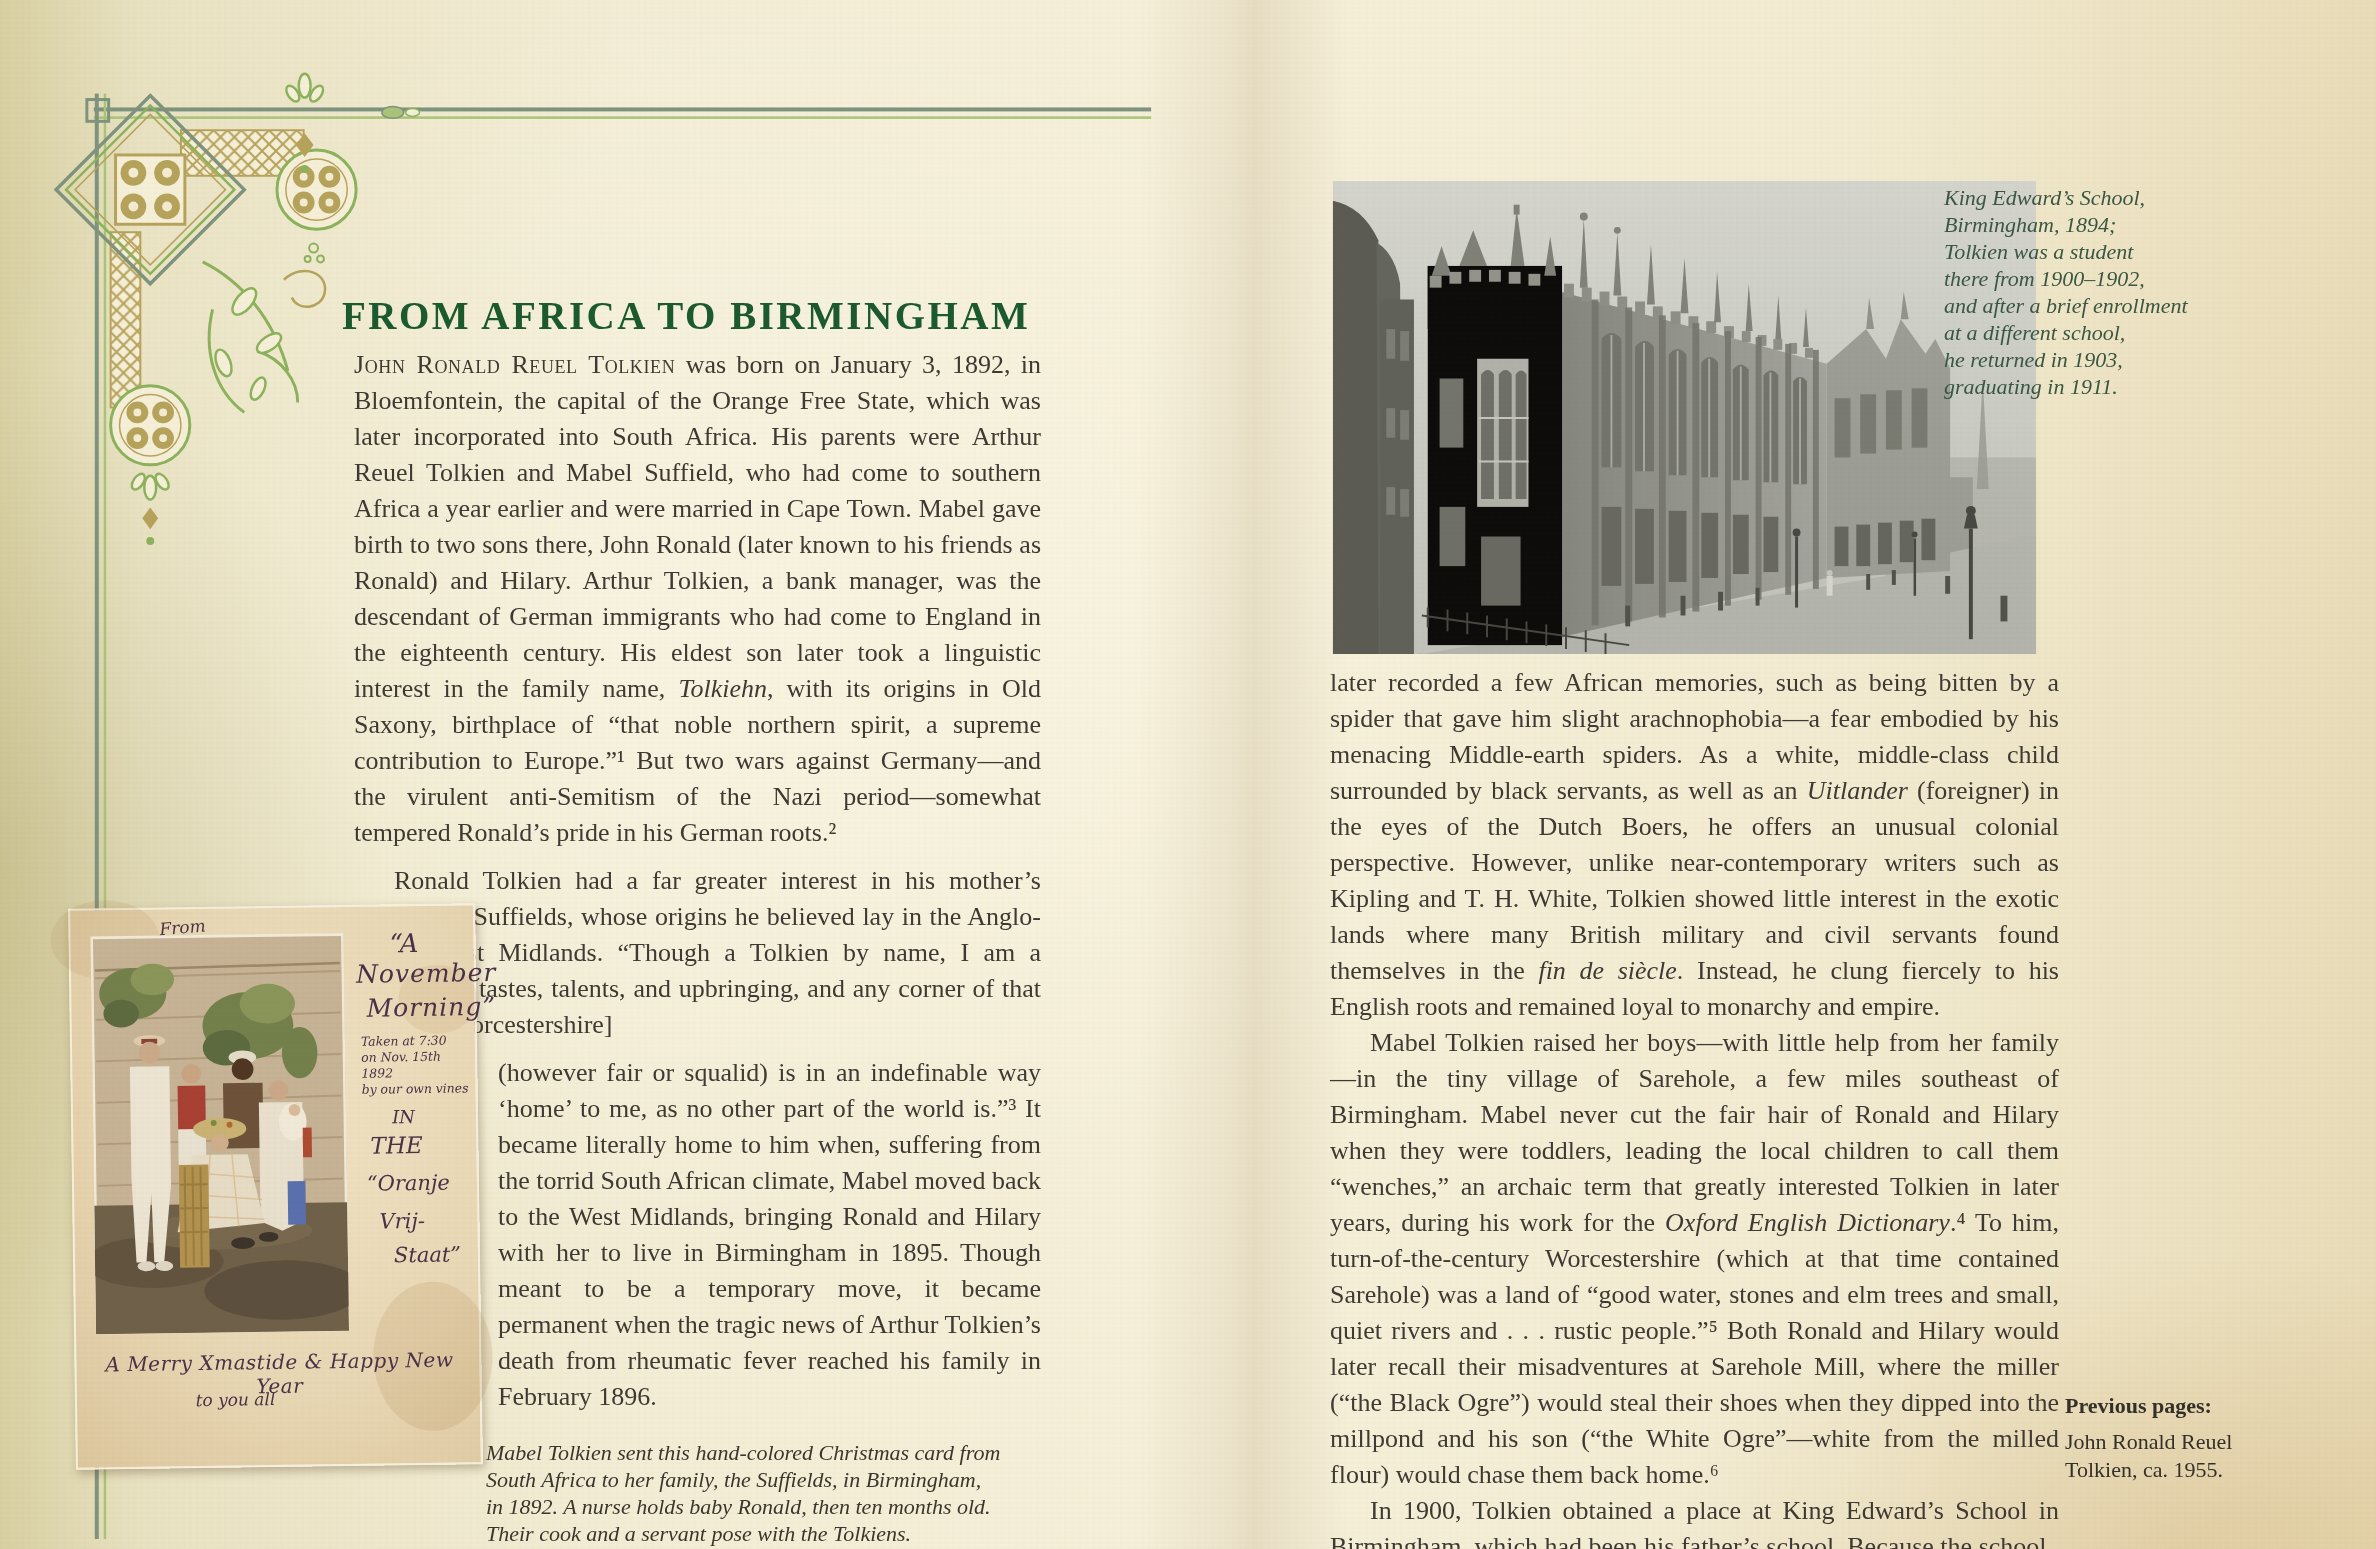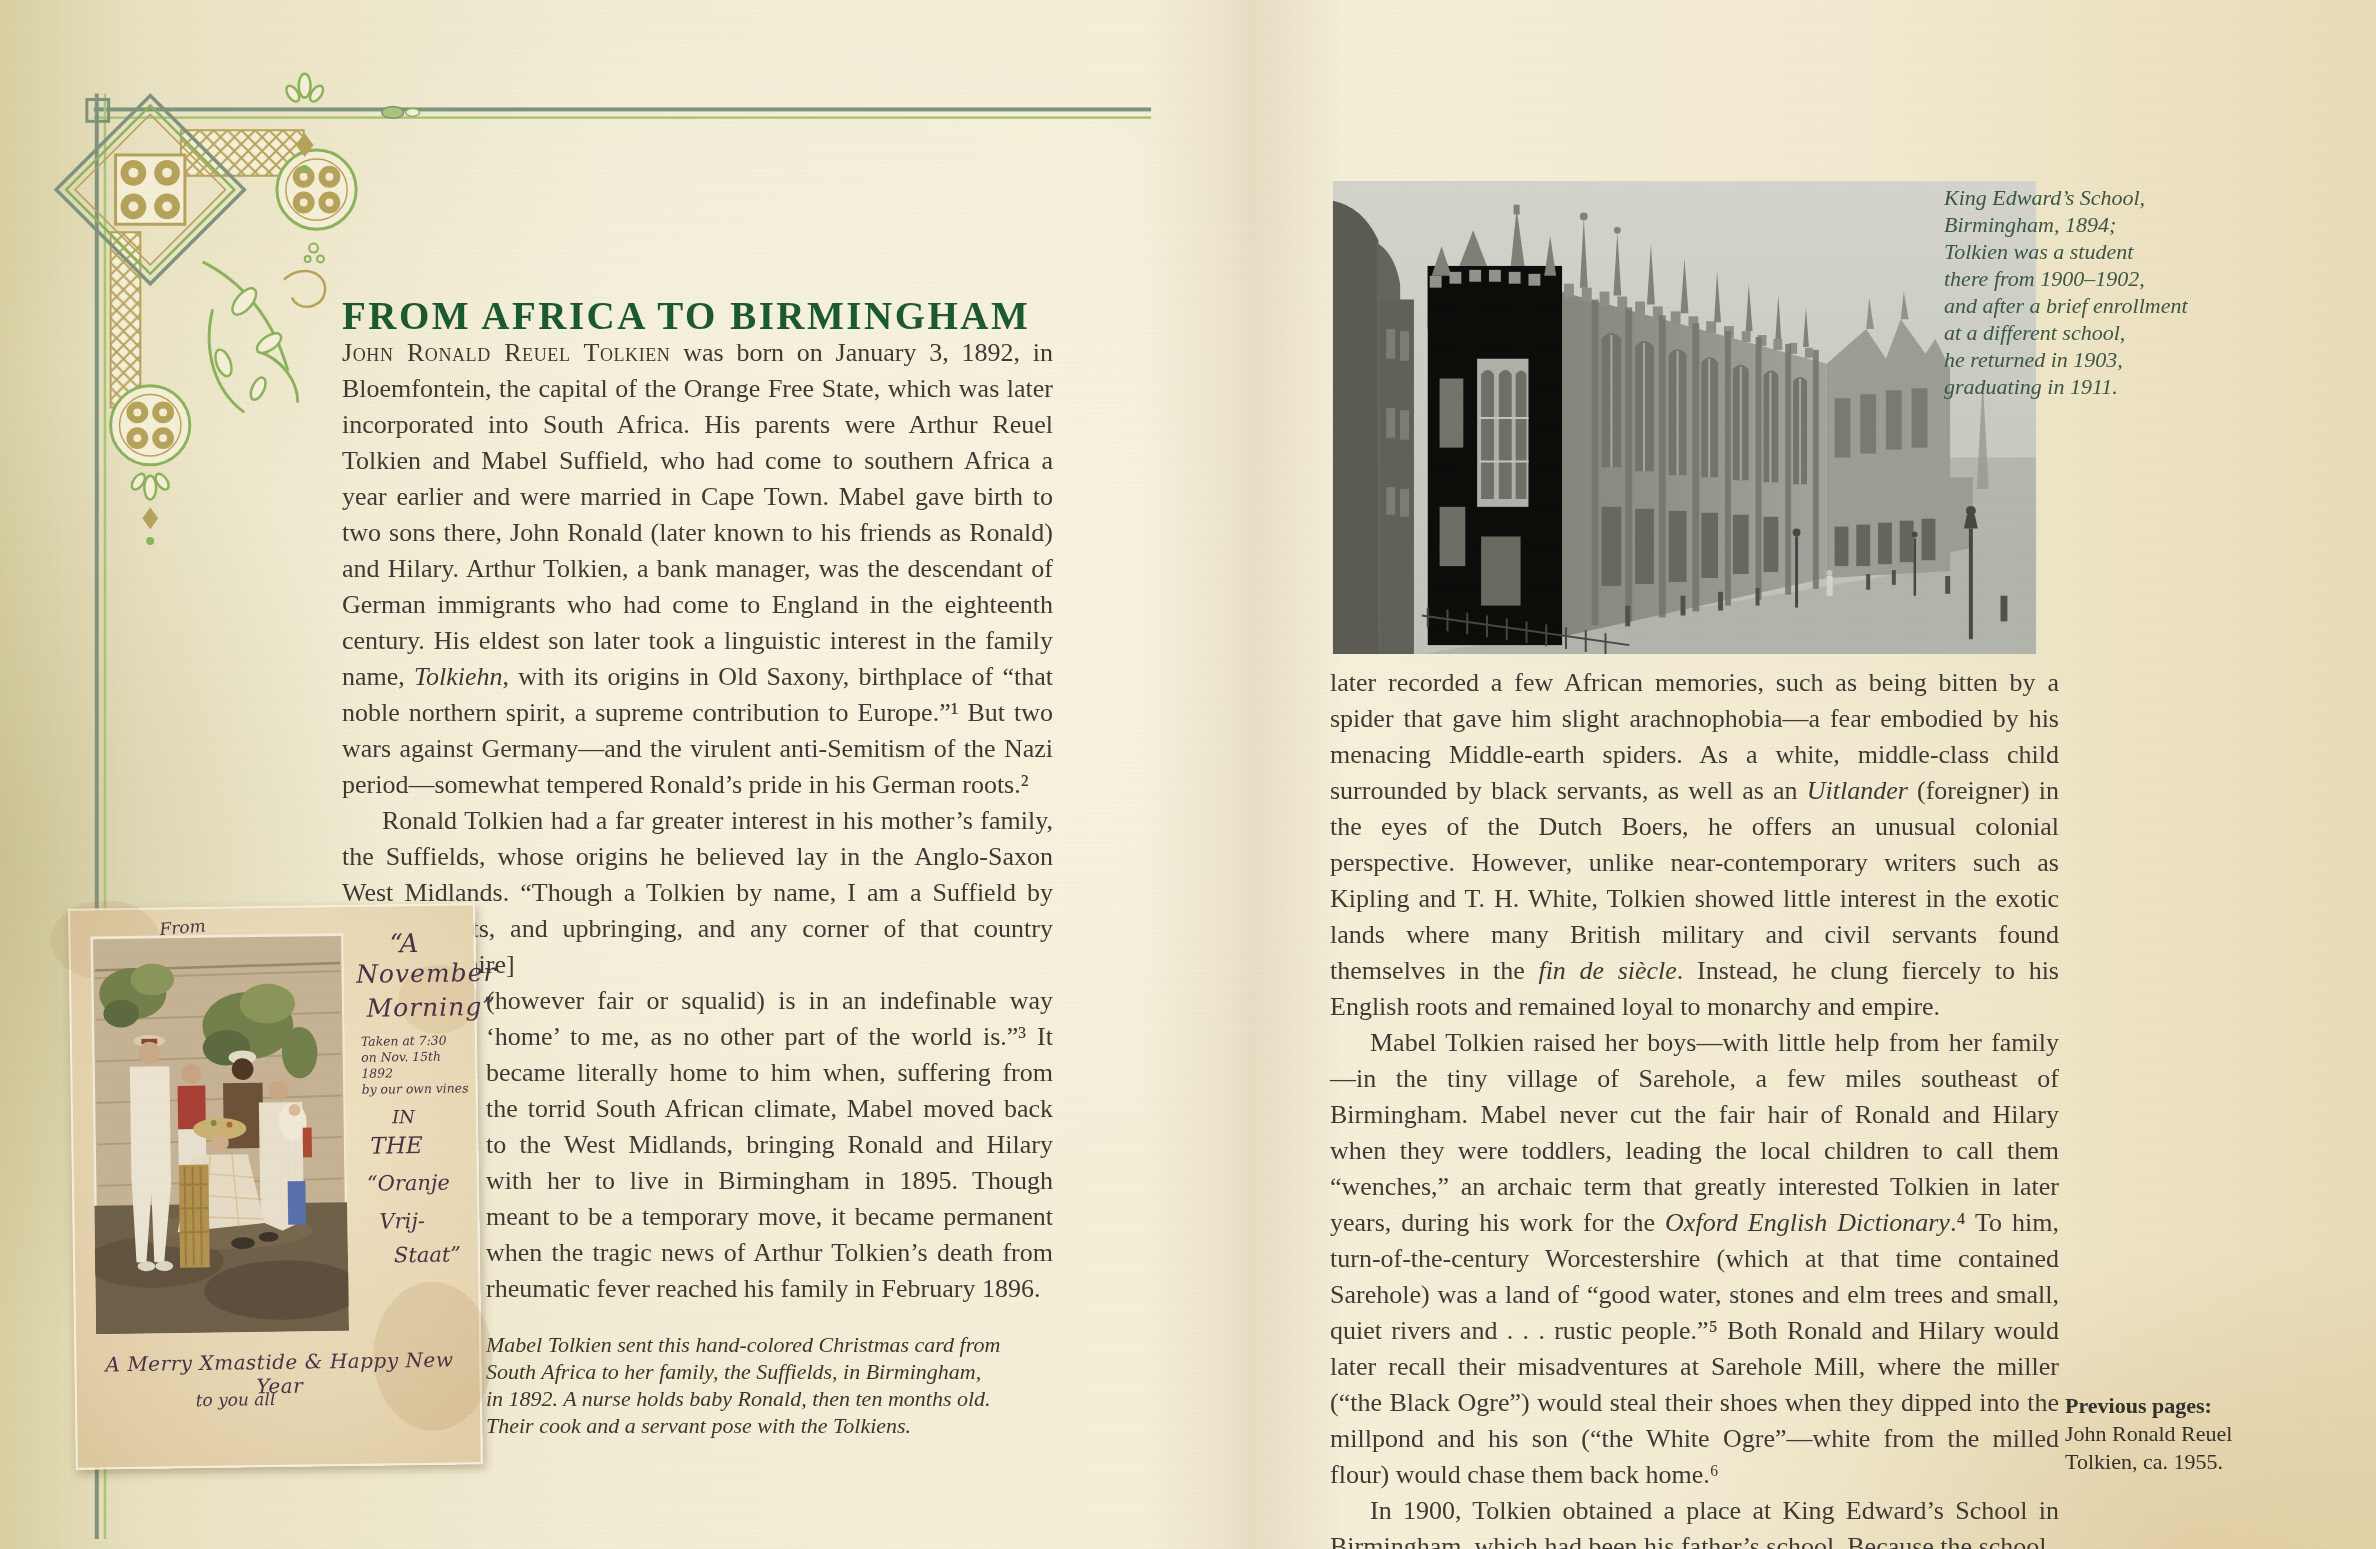--- a/index.html
+++ b/index.html
@@ -21,21 +21,21 @@
   
   .heading{
     position:absolute;left:342px;top:293px;
     font-size:39px;font-weight:700;letter-spacing:2.5px;
     color:#1b5a2e;white-space:nowrap;
   }
   .leftcol{
     position:absolute;left:342px;top:335px;width:711px;
     color:#3e3933;font-size:26px;line-height:36px;text-align:justify;
   }
-  .leftcol p{margin:0;}
+  .leftcol p{margin:12px;}
   .indent{text-indent:40px;}
   .sc{font-variant:small-caps;letter-spacing:0.6px;}
   .narrowwrap{margin-left:144px;width:567px;}
   .photo-caption{
     margin-top:24px;font-style:italic;font-size:22px;line-height:27px;
     color:#3b362c;text-align:left;white-space:pre-line;
   }
 
   
   .ornament{position:absolute;left:54px;top:54px;width:1129px;height:1485px;}
@@ -73,21 +73,21 @@
   .rightcol{
     position:absolute;left:1330px;top:665px;width:729px;
     color:#3e3933;font-size:26px;line-height:36px;text-align:justify;
   }
   .rightcol p{margin:0;}
   .cap-prev{
     position:absolute;left:2065px;top:1392px;width:297px;
     font-size:22px;line-height:28px;color:#33302a;
   }
   .cap-prev .lbl{font-weight:700;}
-  .cap-prev .txt{white-space:pre-line;}
+  .cap-prev .txt{white-space:pre-line;margin-top:8px;}
 </style>
 </head>
 <body>
 
 <div id="stage">
 
   <svg class="ornament" viewBox="0 0 1140 1500">
     <defs>
       <pattern id="lat" width="14" height="14" patternUnits="userSpaceOnUse">
         <rect width="14" height="14" fill="#f6efd8"></rect>

